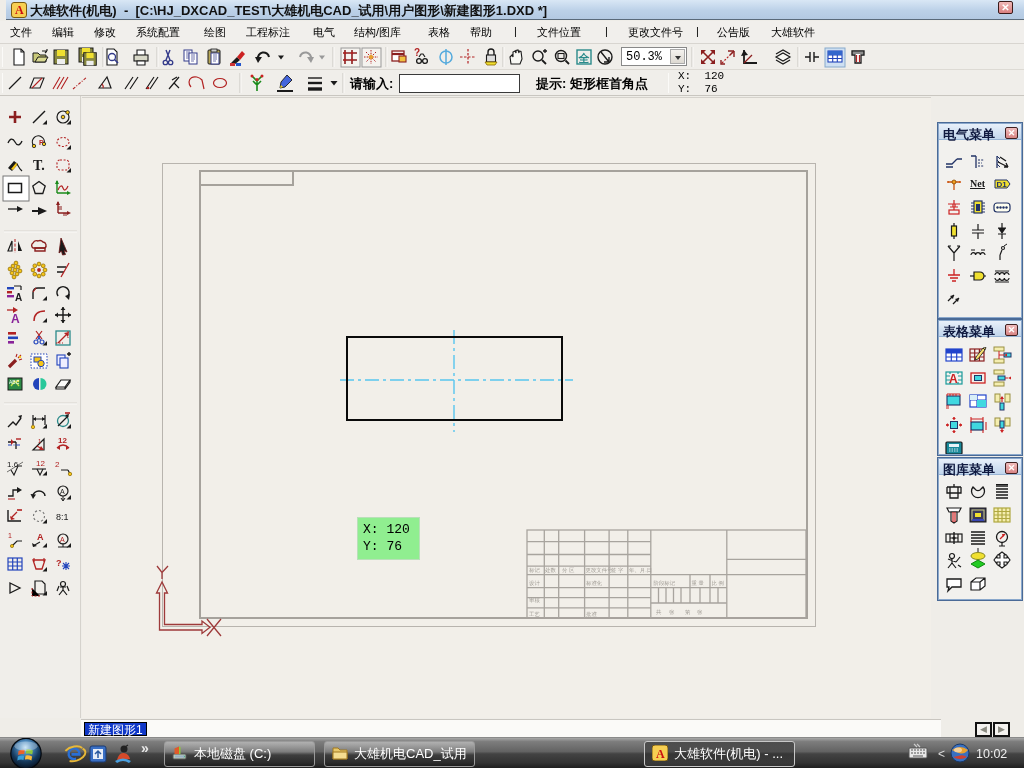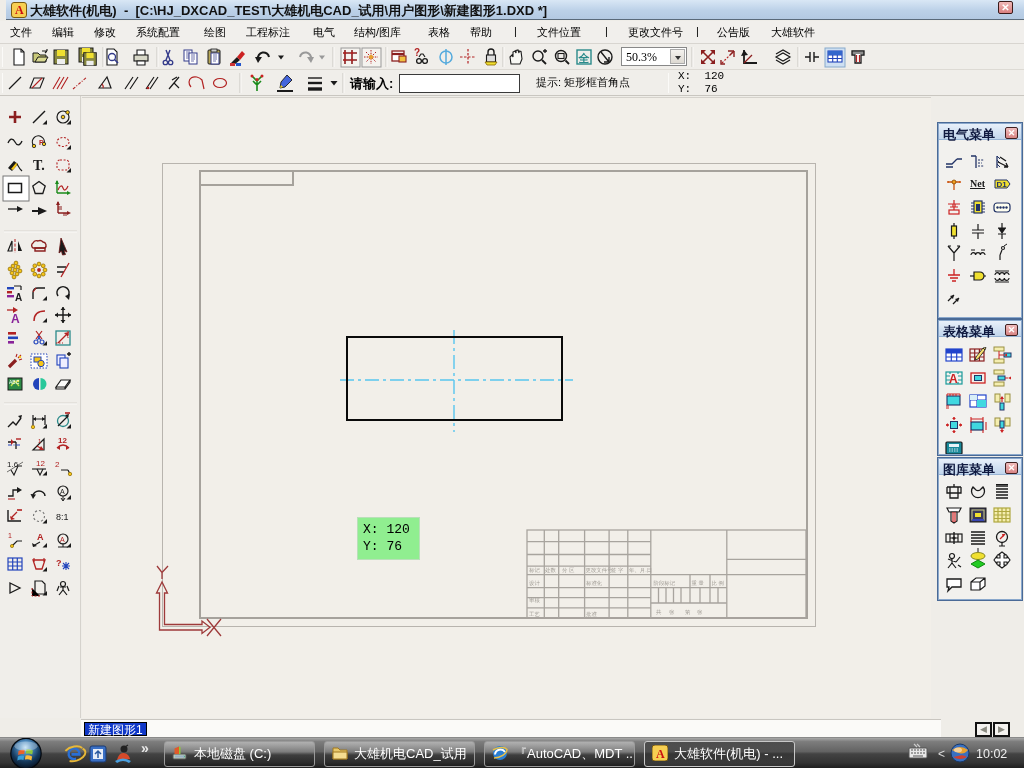--- a/index.html
+++ b/index.html
@@ -257,21 +257,21 @@
           </g>
           <rect x="-7" y="-6" width="14" height="4" fill="#3366cc"></rect>
         </g>
         <g transform="translate(858,13)">
           <path d="M-6 -6H6V-2H3V6H-3V-2H-6Z" fill="#fff" stroke="#1a1a1a" stroke-width="1.3"></path>
           <path d="M-1.5 -2V5M1.5 -2V5" stroke="#b22222" stroke-width="1.2"></path>
           <path d="M-6 -4H6" stroke="#1a1a1a" stroke-width="1"></path>
         </g>
       </svg>
       <div style="position:absolute;left:621px;top:3px;width:66px;height:19px;background:#fff;border:1px solid #888">
-        <span style="position:absolute;left:4px;top:2px;font-size:12px;font-family:Liberation Serif, serif">50.3%</span>
+        <span style="position:absolute;left:4px;top:2px;font-size:12px;font-family:Liberation Mono, monospace">50.3%</span>
         <div style="position:absolute;right:1px;top:1px;width:15px;height:15px;background:linear-gradient(#f4f2ee,#ddd9d2);border:1px solid #aaa">
           <div style="position:absolute;left:3.5px;top:6px;border-left:3.5px solid transparent;border-right:3.5px solid transparent;border-top:4px solid #333"></div>
         </div>
       </div>
     </div>
   <div id="tb2" class="abs">
       <div class="vsep" style="left:2px"></div>
       <svg width="345" height="26" viewBox="0 0 345 26" style="position:absolute;left:0;top:0">
         <line x1="240" y1="3" x2="240" y2="23" stroke="#c9c6c0"></line>
         <line x1="241" y1="3" x2="241" y2="23" stroke="#fbfaf8"></line>
@@ -325,21 +325,21 @@
           <path d="M-7 -5H7" stroke="#1a1a1a" stroke-width="1.4"></path>
           <path d="M-7 0H7" stroke="#1a1a1a" stroke-width="2.4"></path>
           <path d="M-7 6H7" stroke="#1a1a1a" stroke-width="3.4"></path>
         </g>
         <g transform="translate(334,13)">
           <path d="M-3.5 -2 L3.5 -2 L0 2.5Z" fill="#1a1a1a"></path>
         </g>
       </svg>
     <span style="position:absolute;left:350px;top:5px;font-size:13px;font-weight:bold">请输入:</span>
     <input style="position: absolute; left: 399px; top: 4px; width: 121px; height: 19px; border: 1.5px solid rgb(58, 58, 58); background: rgb(255, 255, 255);">
-    <span style="position:absolute;left:536px;top:5px;font-size:11px;font-weight:normal">提示: 矩形框首角点</span>
+    <span style="position:absolute;left:536px;top:5px;font-size:13px;font-weight:bold">提示: 矩形框首角点</span>
     <div class="vsep" style="left:668px"></div>
     <span style="position:absolute;left:678px;top:0px;font-size:11px;font-family:'Liberation Mono',monospace;line-height:13px;white-space:pre">X:  120
 Y:  76</span>
   </div>
   <div id="lefttb" class="abs">
       <svg width="81" height="510" viewBox="0 0 81 510" style="position:absolute;left:0;top:0">
         <line x1="4" y1="135" x2="77" y2="135" stroke="#d8d5cf" stroke-width="1"></line>
         <line x1="4" y1="136" x2="77" y2="136" stroke="#fbfaf8" stroke-width="1"></line>
         <line x1="4" y1="307" x2="77" y2="307" stroke="#d8d5cf" stroke-width="1"></line>
         <line x1="4" y1="308" x2="77" y2="308" stroke="#fbfaf8" stroke-width="1"></line>
@@ -1004,27 +1004,20 @@
           <path d="M7 9V1.5L8.5 2V9" fill="#8ec63f"></path>
           <path d="M3 10.5h9v2h-9z" fill="#9ab0c8"></path>
         </svg>本地磁盘 (C:)
     </div>
     <div class="taskbtn" style="left:324px">
       <svg class="ti" viewBox="0 0 16 16">
           <path d="M1 3h5l2 2h7v9H1Z" fill="#e8c86a" stroke="#a07820"></path>
           <path d="M1 7h14v7H1Z" fill="#f5dd90" stroke="#a07820"></path>
         </svg>大雄机电CAD_试用
     </div>
-    <div class="taskbtn" style="left:484px">
-      <svg class="ti" viewBox="0 0 16 16">
-          <circle cx="8" cy="8" r="7" fill="#2a7fd4"></circle>
-          <path d="M3 9.5A5.5 5.5 0 0 1 13 7" stroke="#fff" stroke-width="2" fill="none"></path>
-          <path d="M1 5 A10 6 -20 0 1 15 4.5 A 10 6 -20 0 1 2 13" stroke="#e8c048" stroke-width="1.5" fill="none"></path>
-        </svg>『AutoCAD、MDT ...
-    </div>
     <div class="taskbtn" style="left:644px;background:linear-gradient(rgba(0,0,0,.38),rgba(0,0,0,.18) 50%,rgba(255,255,255,.06));border-color:#c8c8c8">
       <svg class="ti" viewBox="0 0 16 16">
           <rect x="0" y="0" width="16" height="16" rx="3" fill="#f7cf52" stroke="#7a5a10"></rect>
           <text x="4" y="12.5" font-size="12" font-weight="bold" fill="#cc1111" font-family="Liberation Serif">A</text>
         </svg>大雄软件(机电) - ...
     </div>
 
     <svg width="120" height="31" viewBox="0 0 120 31" style="position:absolute;left:900px;top:0">
       <g transform="translate(18,15)">
         <rect x="-9" y="-5" width="18" height="10" rx="1" fill="#e8e8e8" stroke="#555"></rect>

